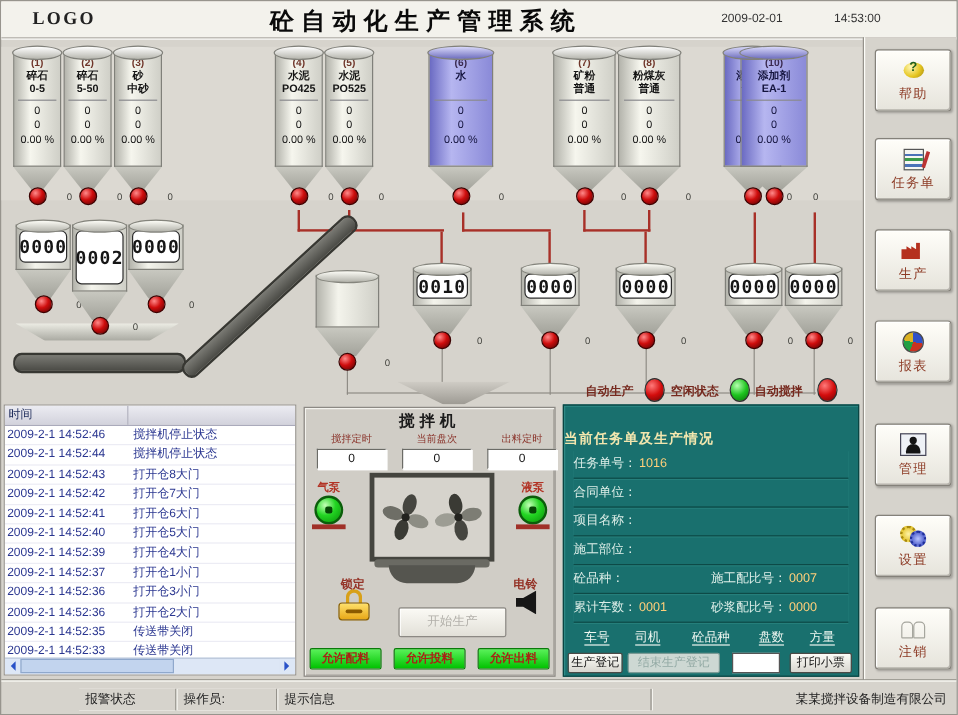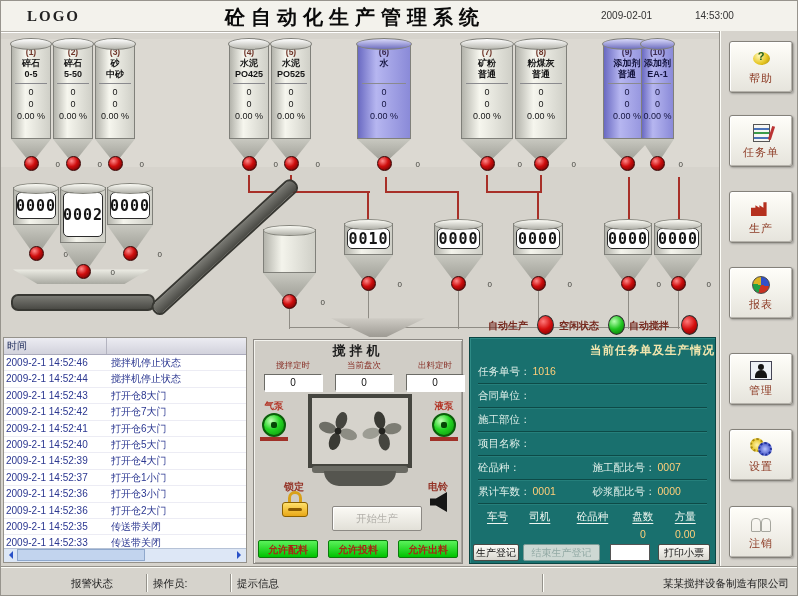--- a/index.html
+++ b/index.html
@@ -140,21 +140,21 @@
     clip-path:polygon(0 32%,35% 32%,100% 0,100% 100%,35% 68%,0 68%);}
   .startbtn{position:absolute;left:78px;top:166px;width:88px;height:23px;background:linear-gradient(#fbfaf5,#e2e0d8);
     border:1px solid #8c8984;box-shadow:inset 1px 1px 0 #fff;border-radius:2px;
     font-size:10.5px;color:#b2b0aa;text-align:center;line-height:22px;cursor:pointer;}
   .permit{position:absolute;top:200px;width:60px;height:18px;border:1px solid #0a7a0a;border-radius:2px;
     background:linear-gradient(#5af25a,#00c200);font-size:10px;font-weight:bold;color:#a82414;
     text-align:center;line-height:17px;cursor:pointer;box-sizing:border-box;}
   
   .task{position:absolute;left:468px;top:336px;width:247px;height:227px;background:#19706e;
     border:1px solid #0b4543;box-shadow:inset 1px 1px 0 #2e8a86;box-sizing:border-box;color:#e6f2ec;}
-  .ttitle{height:17px;padding-top:5px;text-align:right;font-size:11.5px;font-weight:bold;color:#f2e6ae;letter-spacing:1px;}
+  .ttitle{height:17px;padding-top:20px;text-align:left;font-size:11.5px;font-weight:bold;color:#f2e6ae;letter-spacing:1px;}
   .trow{position:relative;margin:0 8px;height:23px;line-height:23px;border-bottom:1px solid #0d4a47;
     box-shadow:0 1px 0 #257f7b;white-space:nowrap;font-size:10.5px;}
   .tlabel{display:inline-block;color:#ddeee8;}
   .tvalue{display:inline-block;color:#ffcf7a;margin-left:2px;}
   .tright{position:absolute;left:50%;top:0;}
   .ttable{margin:2px 8px 0;}
   .throw{display:flex;height:20px;line-height:20px;font-size:10.5px;}
   .throw .tcol{text-align:center;}
   .thead .tcol{color:#eef6f0;text-decoration:underline;text-underline-offset:3px;}
   .tvals .tcol{color:#ffcf7a;height:16px;line-height:16px;}
@@ -329,21 +329,21 @@
           <div class="sspec">普通</div>
           <div class="ssep"></div>
           <div class="sval">0</div>
           <div class="sval">0</div>
           <div class="sval">0.00 %</div>
         </div>
         <div class="funnel"></div>
         <div class="valve"></div>
         <div class="vlabel">0</div>
       </div>
-      <div class="silo blue" style="left: 640px; width: 33px;">
+      <div class="silo blue" style="left: 616px; width: 56px;">
         <div class="cap"></div>
         <div class="sbody">
           <div class="snum">(10)</div>
           <div class="sname">添加剂</div>
           <div class="sspec">EA-1</div>
           <div class="ssep"></div>
           <div class="sval">0</div>
           <div class="sval">0</div>
           <div class="sval">0.00 %</div>
         </div>
@@ -601,22 +601,22 @@
       <div class="permit" style="left: 4px;">允许配料</div>
       <div class="permit" style="left: 74px;">允许投料</div>
       <div class="permit" style="left: 144px;">允许出料</div>
     </div>
 
   <div class="task">
     <div class="ttitle">当前任务单及生产情况</div>
     <div id="taskfields">
         <div class="trow"><div class="tlabel">任务单号：</div><div class="tvalue">1016</div></div>
         <div class="trow"><div class="tlabel">合同单位：</div><div class="tvalue"></div></div>
+        <div class="trow"><div class="tlabel">项目名称：</div><div class="tvalue"></div></div>
         <div class="trow"><div class="tlabel">施工部位：</div><div class="tvalue"></div></div>
-        <div class="trow"><div class="tlabel">项目名称：</div><div class="tvalue"></div></div>
         <div class="trow"><div class="tlabel">砼品种：</div><div class="tvalue"></div><div class="tright"><div class="tlabel">施工配比号：</div><div class="tvalue">0007</div></div></div>
         <div class="trow"><div class="tlabel">累计车数：</div><div class="tvalue">0001</div><div class="tright"><div class="tlabel">砂浆配比号：</div><div class="tvalue">0000</div></div></div>
       </div>
     <div class="ttable">
       <div class="throw thead" id="ttablehead">
           <div class="tcol">车号</div>
           <div class="tcol">司机</div>
           <div class="tcol">砼品种</div>
           <div class="tcol">盘数</div>
           <div class="tcol">方量</div>

